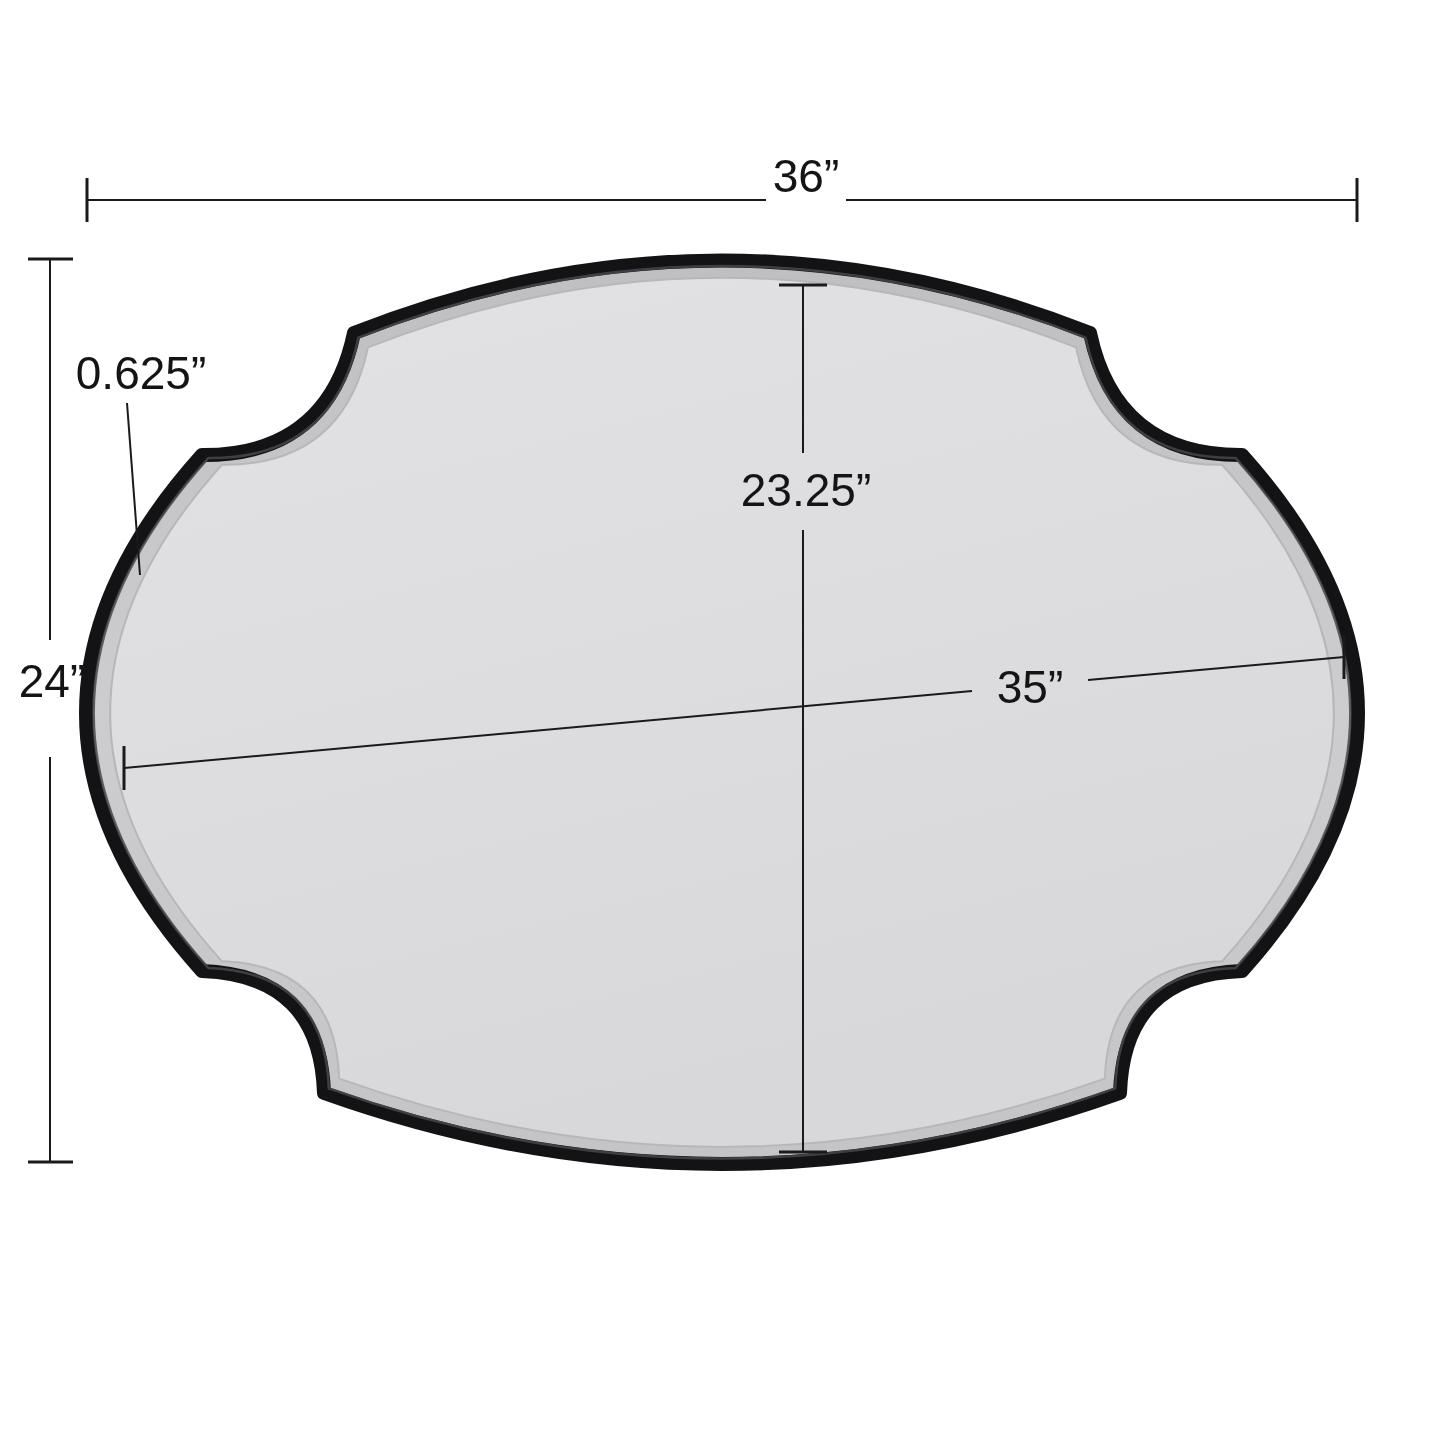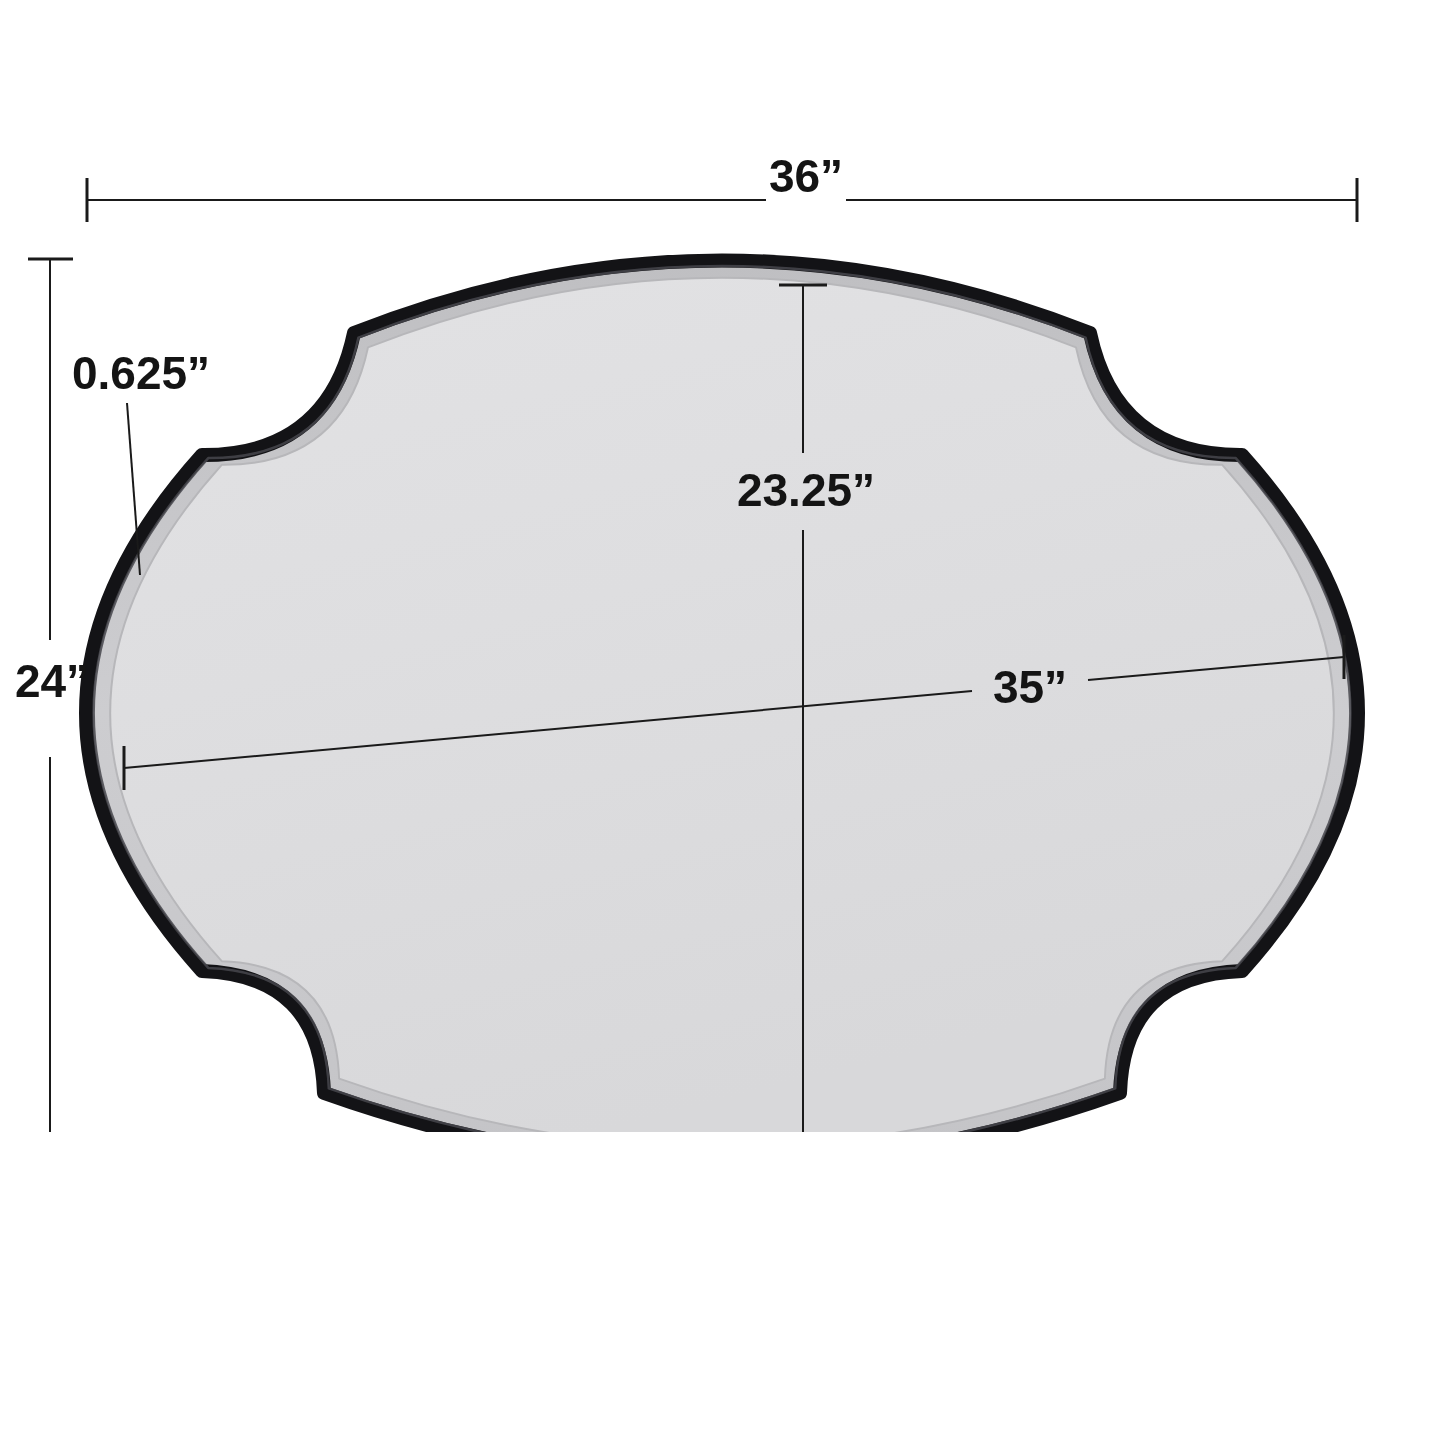--- a/index.html
+++ b/index.html
@@ -3,25 +3,24 @@
 <meta charset="utf-8">
 <style>
   html, body {
     margin: 0;
     padding: 0;
     background: #ffffff;
   }
   .stage {
     position: relative;
     width: 1445px;
-    height: 1132px;
+    height: 1445px;
     background: #ffffff;
     overflow: hidden;
     font-family: "Liberation Sans", sans-serif;
-    font-weight: bold;
   }
   .stage svg {
     position: absolute;
     left: 0;
     top: 0;
   }
   .dim-label {
     font-family: "Liberation Sans", sans-serif;
     font-size: 46px;
     fill: #141414;

